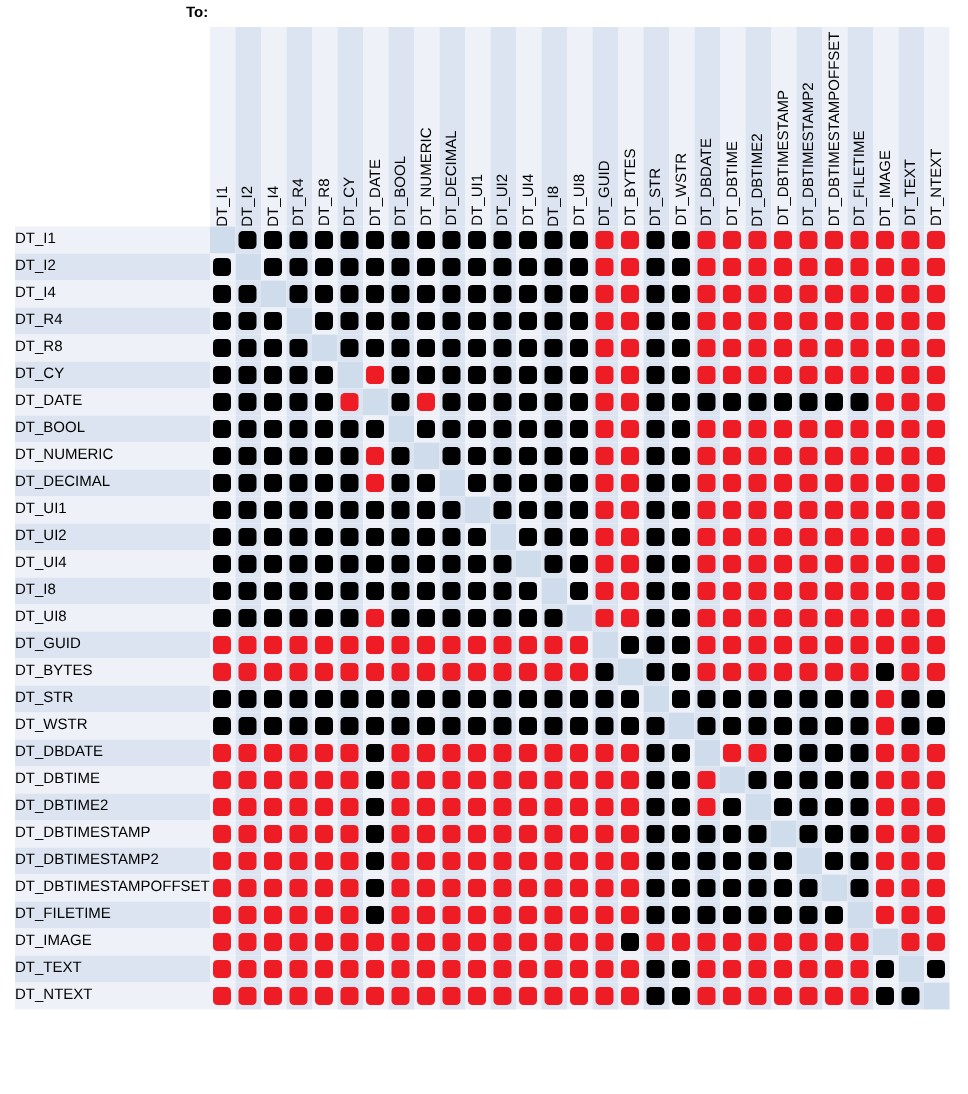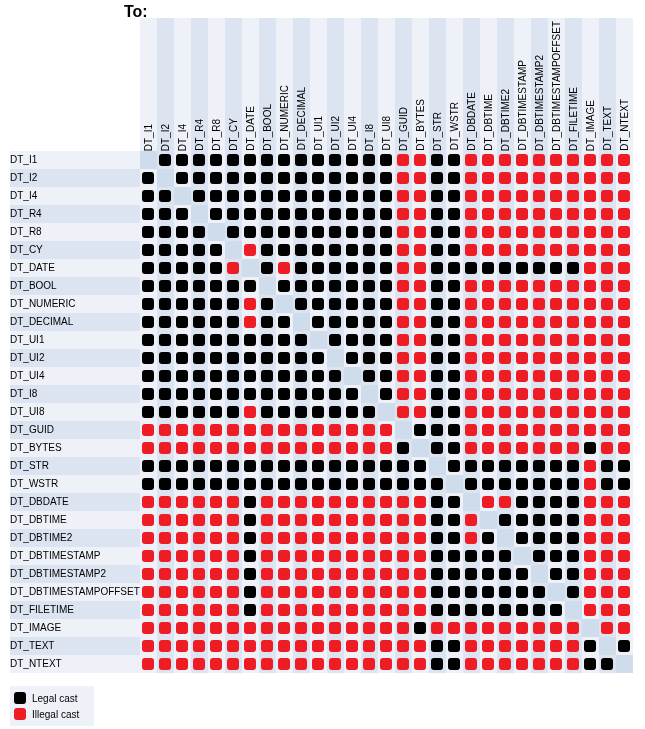--- a/index.html
+++ b/index.html
@@ -19,21 +19,21 @@
   #wrap {
     position: relative;
     width: 645px;
     height: 729px;
   }
   .lbl-to {
     position: absolute;
     left: 124px;
     top: 3px;
     font-weight: bold;
-    font-size: 16px;
+    font-size: 10px;
   }
   .lbl-from {
     position: absolute;
     left: 10px;
     top: 135px;
     font-weight: bold;
     font-size: 12px;
   }
   table.matrix {
     position: absolute;
@@ -1168,24 +1168,14 @@
           <td class="cell alt"><span class="dot illegal"></span></td>
           <td class="cell"><span class="dot illegal"></span></td>
           <td class="cell alt"><span class="dot illegal"></span></td>
           <td class="cell"><span class="dot legal"></span></td>
           <td class="cell alt"><span class="dot legal"></span></td>
           <td class="cell diag"><span class="dot none"></span></td>
         </tr>
       </tbody>
   </table>
 
-  <div class="legend">
-    <div class="row">
-      <span class="sw" style="background: rgb(0, 0, 0);"></span>
-      <span class="txt">Legal cast</span>
-    </div>
-    <div class="row">
-      <span class="sw" style="background: rgb(238, 28, 37);"></span>
-      <span class="txt">Illegal cast</span>
-    </div>
-  </div>
 
 </div>
 
 </body></html>

